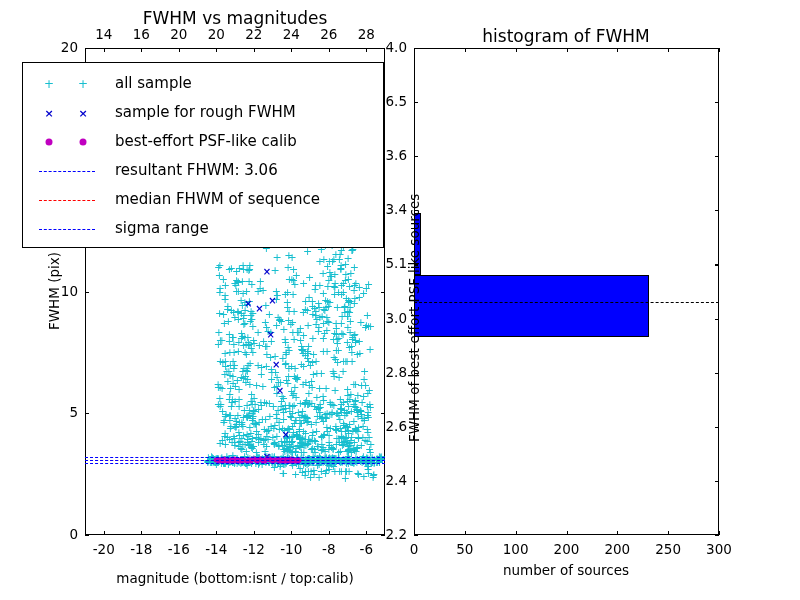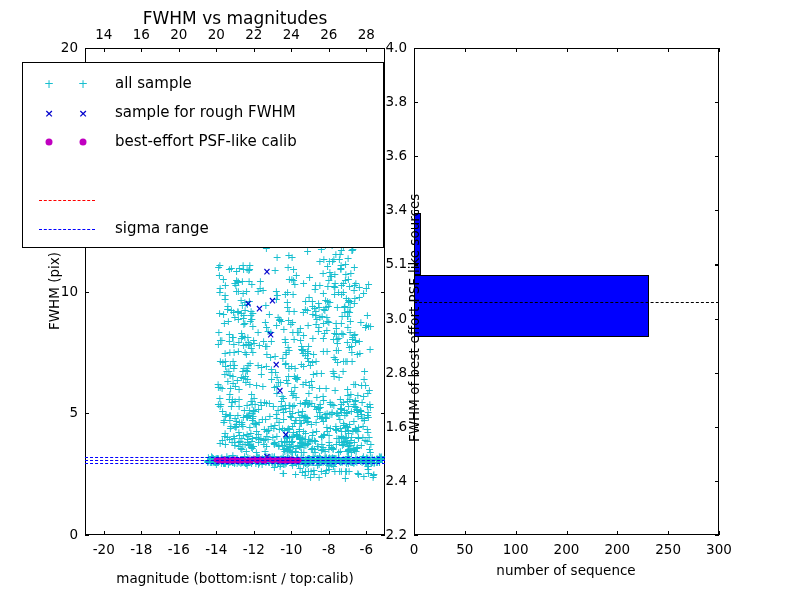--- a/index.html
+++ b/index.html
@@ -1611,31 +1611,37 @@
       <div class="legend-row" style="top: 37px;">
         <div class="lg-ex" style="left: 26px; top: 13px;">×</div>
         <div class="lg-ex" style="left: 60px; top: 13px;">×</div>
         <div class="legend-label">sample for rough FWHM</div>
       </div>
       <div class="legend-row" style="top: 66px;">
         <div class="lg-dot" style="left: 26px; top: 13px;"></div>
         <div class="lg-dot" style="left: 60px; top: 13px;"></div>
         <div class="legend-label">best-effort PSF-like calib</div>
       </div>
+      <div class="legend-row" style="top: 95px;">
+        <div style="position: absolute; left: 16px; top: 13px; width: 56px; height: 0px; border-top: 1.6px dashed rgb(0, 0, 255);"></div>
+        <div class="legend-label">resultant FHWM: 3.06</div>
+      </div>
       <div class="legend-row" style="top: 124px;">
         <div style="position: absolute; left: 16px; top: 13px; width: 56px; height: 0px; border-top: 1.6px dashed rgb(255, 0, 0);"></div>
+        <div class="legend-label">median FHWM of sequence</div>
       </div>
       <div class="legend-row" style="top: 153px;">
         <div style="position: absolute; left: 16px; top: 13px; width: 56px; height: 0px; border-top: 1.6px dashed rgb(0, 0, 255);"></div>
         <div class="legend-label">sigma range</div>
       </div>
     </div>
 
   <div class="frame" id="ax2" style="left:414px;top:48px;width:305px;height:487px;"></div>
 
+  <div class="title" style="left:566px;top:26px;">histogram of FWHM</div>
 
   <div id="hist-layer" style="position:absolute;left:414px;top:48px;width:305px;height:487px;overflow:hidden;">
       <div class="bar" style="left: 0px; top: 165.039px; width: 7.11667px; height: 62.2278px;"></div>
       <div class="bar" style="left: 0px; top: 227.267px; width: 234.85px; height: 62.2278px;"></div>
       <div class="hline" style="left: 0px; width: 305px; top: 254.322px;"></div>
     </div>
 
   <div id="ax2-ticks">
       <div class="tick" style="left: 414px; top: 531px; width: 1.1px; height: 4px;"></div>
       <div class="tick" style="left: 414px; top: 48px; width: 1.1px; height: 4px;"></div>
@@ -1659,40 +1665,40 @@
       <div class="tick" style="left: 719px; top: 48px; width: 1.1px; height: 4px;"></div>
       <div class="tc" style="left: 719px; top: 541px;">300</div>
       <div class="tick" style="left: 414px; top: 535px; width: 4px; height: 1.1px;"></div>
       <div class="tick" style="left: 715px; top: 535px; width: 4px; height: 1.1px;"></div>
       <div class="tr" style="left: 407px; top: 526px;">2.2</div>
       <div class="tick" style="left: 414px; top: 480.889px; width: 4px; height: 1.1px;"></div>
       <div class="tick" style="left: 715px; top: 480.889px; width: 4px; height: 1.1px;"></div>
       <div class="tr" style="left: 407px; top: 471.889px;">2.4</div>
       <div class="tick" style="left: 414px; top: 426.778px; width: 4px; height: 1.1px;"></div>
       <div class="tick" style="left: 715px; top: 426.778px; width: 4px; height: 1.1px;"></div>
-      <div class="tr" style="left: 407px; top: 417.778px;">1.6</div>
+      <div class="tr" style="left: 407px; top: 417.778px;">2.6</div>
       <div class="tick" style="left: 414px; top: 372.667px; width: 4px; height: 1.1px;"></div>
       <div class="tick" style="left: 715px; top: 372.667px; width: 4px; height: 1.1px;"></div>
       <div class="tr" style="left: 407px; top: 363.667px;">2.8</div>
       <div class="tick" style="left: 414px; top: 318.556px; width: 4px; height: 1.1px;"></div>
       <div class="tick" style="left: 715px; top: 318.556px; width: 4px; height: 1.1px;"></div>
       <div class="tr" style="left: 407px; top: 309.556px;">3.0</div>
       <div class="tick" style="left: 414px; top: 264.444px; width: 4px; height: 1.1px;"></div>
       <div class="tick" style="left: 715px; top: 264.444px; width: 4px; height: 1.1px;"></div>
       <div class="tr" style="left: 407px; top: 255.444px;">5.1</div>
       <div class="tick" style="left: 414px; top: 210.333px; width: 4px; height: 1.1px;"></div>
       <div class="tick" style="left: 715px; top: 210.333px; width: 4px; height: 1.1px;"></div>
       <div class="tr" style="left: 407px; top: 201.333px;">3.4</div>
       <div class="tick" style="left: 414px; top: 156.222px; width: 4px; height: 1.1px;"></div>
       <div class="tick" style="left: 715px; top: 156.222px; width: 4px; height: 1.1px;"></div>
       <div class="tr" style="left: 407px; top: 147.222px;">3.6</div>
       <div class="tick" style="left: 414px; top: 102.111px; width: 4px; height: 1.1px;"></div>
       <div class="tick" style="left: 715px; top: 102.111px; width: 4px; height: 1.1px;"></div>
-      <div class="tr" style="left: 407px; top: 93.1111px;">3.8</div>
+      <div class="tr" style="left: 407px; top: 93.1111px;">6.5</div>
       <div class="tick" style="left: 414px; top: 48px; width: 4px; height: 1.1px;"></div>
       <div class="tick" style="left: 715px; top: 48px; width: 4px; height: 1.1px;"></div>
       <div class="tr" style="left: 407px; top: 39px;">4.0</div>
     </div>
 
   <div class="vlabel" style="left:406px;top:442px;transform:rotate(-90deg);">FWHM of best-effort PSF-like sources</div>
-  <div class="tc" style="left:566px;top:562px;">number of sequence</div>
+  <div class="tc" style="left:566px;top:562px;">number of sources</div>
 
 </div>
 
 </body></html>

